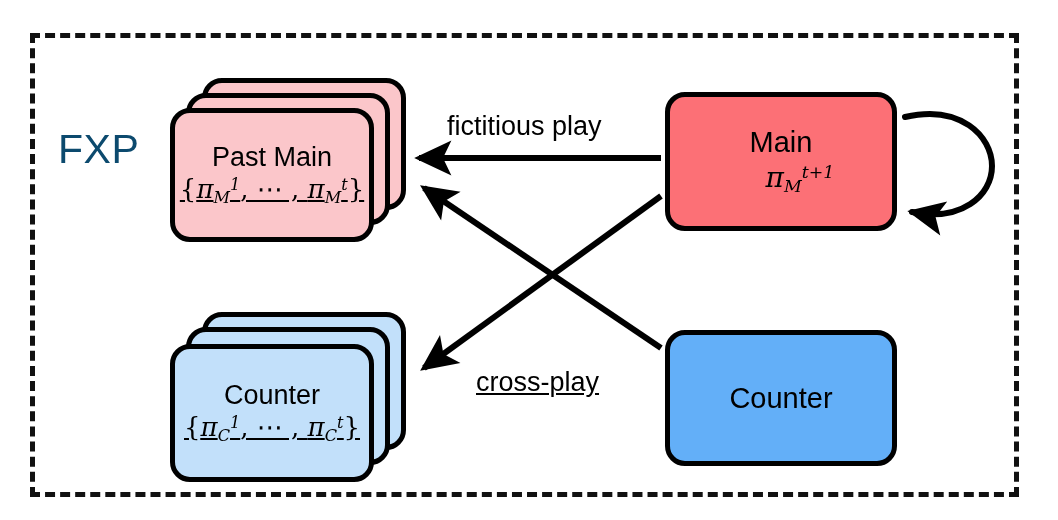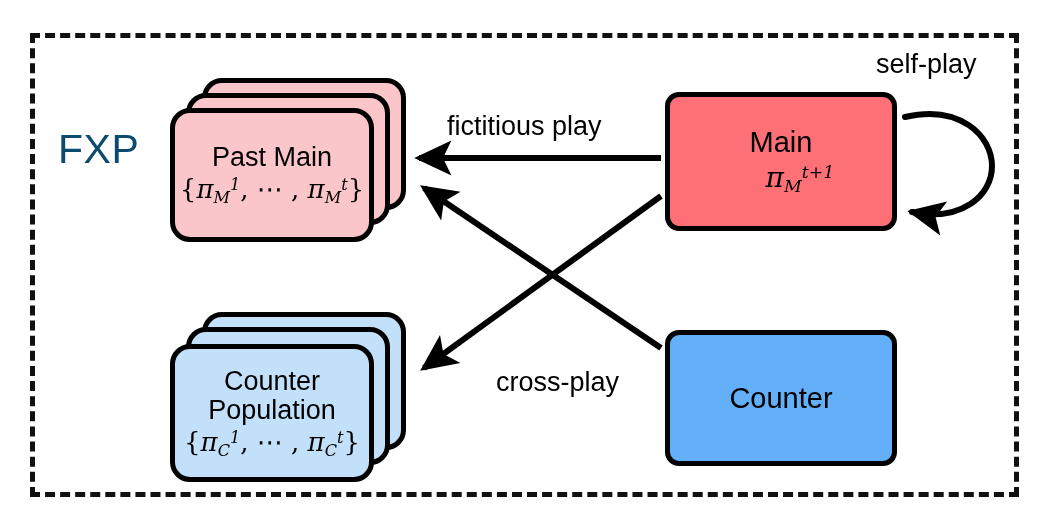--- a/index.html
+++ b/index.html
@@ -38,21 +38,21 @@
     color: #0c4a6e;
     letter-spacing: 0.5px;
     white-space: nowrap;
   }
 
   
   .node {
     position: absolute;
     box-sizing: border-box;
     border: 5px solid #000000;
-    border-radius: 14px;
+    border-radius: 20px;
     display: flex;
     flex-direction: column;
     align-items: center;
     justify-content: center;
     text-align: center;
     line-height: 1.12;
   }
   .node .title {
     font-size: 29px;
     color: #000000;
@@ -112,41 +112,42 @@
     color: #000000;
     white-space: nowrap;
   }
   .stack-text .formula {
     font-family: "DejaVu Serif", "Liberation Serif", serif;
     font-style: italic;
     font-size: 26px;
     color: #000000;
     white-space: nowrap;
     margin-top: 2px;
+    text-decoration: underline;
   }
 
   
   #main-node {
     left: 665px; top: 92px; width: 232px; height: 139px;
     background: #fc7076;
   }
   #counter-node {
     left: 665px; top: 330px; width: 232px; height: 136px;
     background: #63aff8;
   }
 
   
   .arrow-label {
     position: absolute;
     font-size: 27px;
     color: #000000;
     white-space: nowrap;
   }
   #label-fictitious-play { left: 447px; top: 111px; }
-  #label-cross-play      { left: 496px; top: 367px; }
+  #label-cross-play      { left: 476px; top: 367px; text-decoration: underline; }
   #label-self-play       { left: 876px; top: 49px; }
 
   
   #arrows {
     position: absolute;
     left: 0; top: 0;
     width: 1058px; height: 520px;
     pointer-events: none;
   }
 </style>
@@ -168,21 +169,20 @@
       <div class="formula"><span class="upright">{</span><span>π</span><sub>M</sub><sup class="upright">1</sup><span class="upright">, ⋯ , </span><span>π</span><sub>M</sub><sup>t</sup><span class="upright">}</span></div>
     </div>
   </div>
 
   <div class="stack" id="counter-pop-stack">
     <div class="card card-back2"></div>
     <div class="card card-back1"></div>
     <div class="card card-front"></div>
     <div class="stack-text">
       <div class="title">Counter</div>
-      <div class="title">Population</div>
       <div class="formula"><span class="upright">{</span><span>π</span><sub>C</sub><sup class="upright">1</sup><span class="upright">, ⋯ , </span><span>π</span><sub>C</sub><sup>t</sup><span class="upright">}</span></div>
     </div>
   </div>
 
   <div class="node" id="main-node">
     <div class="title">Main</div>
     <div class="formula"><span>π</span><sub>M</sub><sup>t+1</sup></div>
   </div>
 
   <div class="node" id="counter-node">
@@ -210,15 +210,14 @@
 
     <g>
       <path d="M 905,117 C 960,104 992,136 992,166 C 992,196 961,222 912,212" fill="none" stroke="#000000" stroke-width="6" stroke-linecap="round" marker-end="url(#head)"></path>
     </g>
   </svg>
 
   <div class="arrow-label" id="label-fictitious-play">fictitious play</div>
 
   <div class="arrow-label" id="label-cross-play">cross-play</div>
 
-  <div class="arrow-label" id="label-self-play">self-play</div>
 
 </div>
 
 </body></html>

